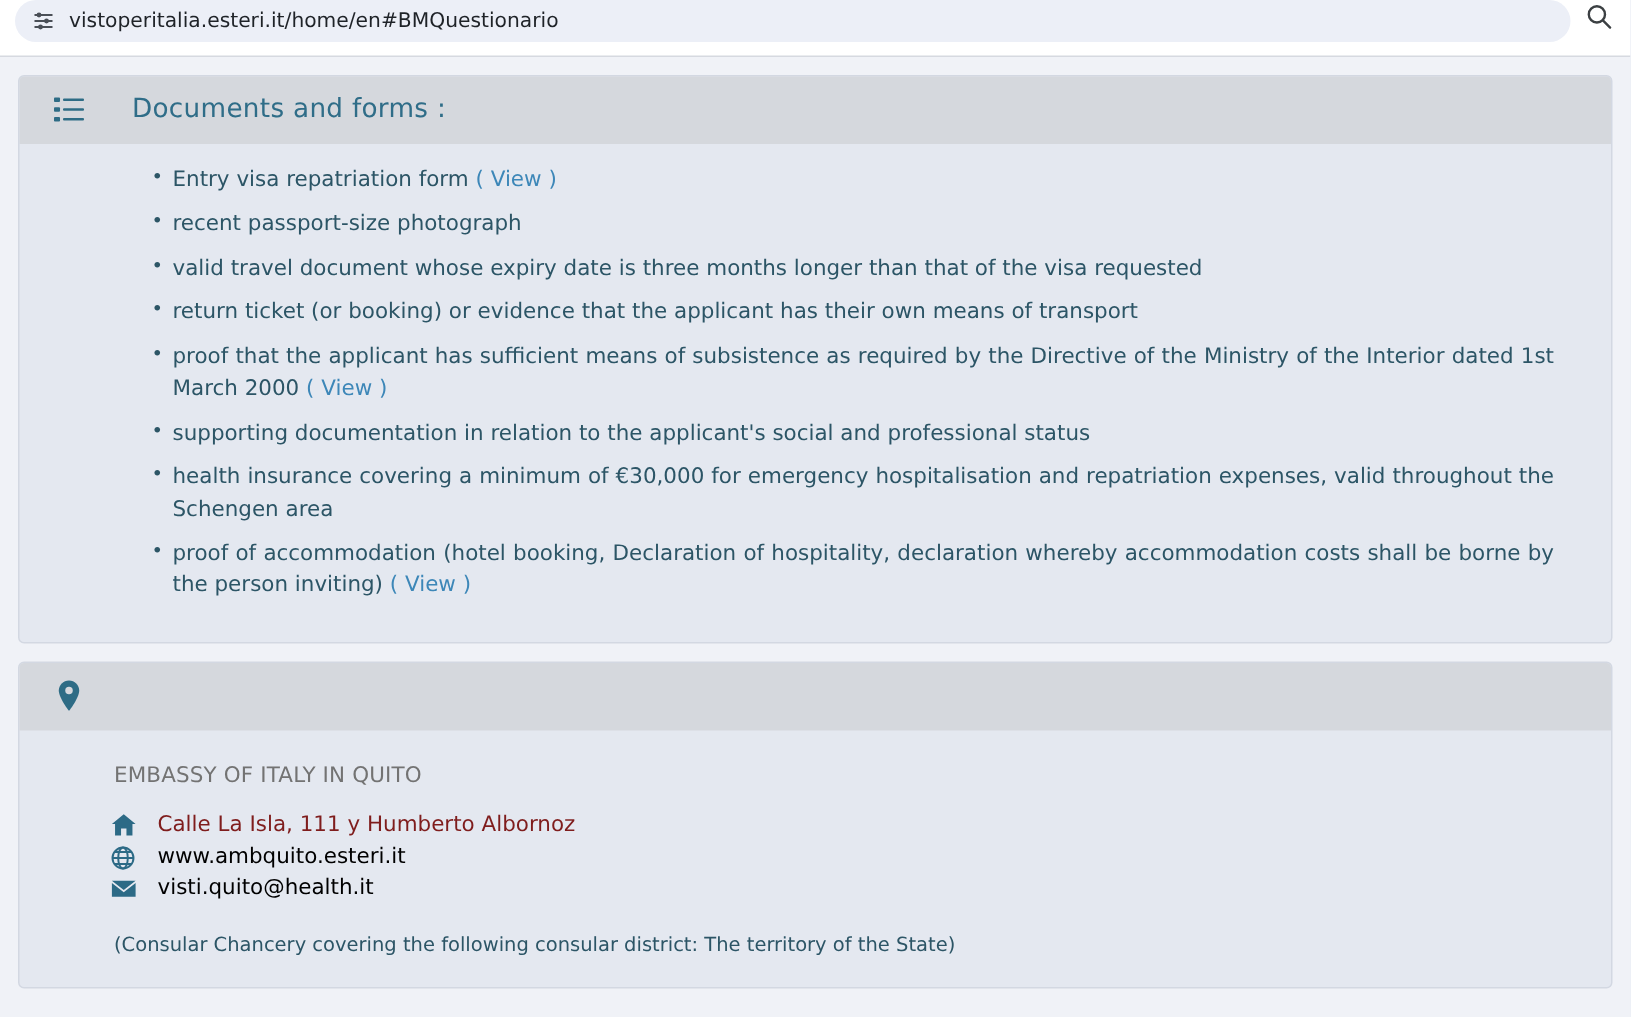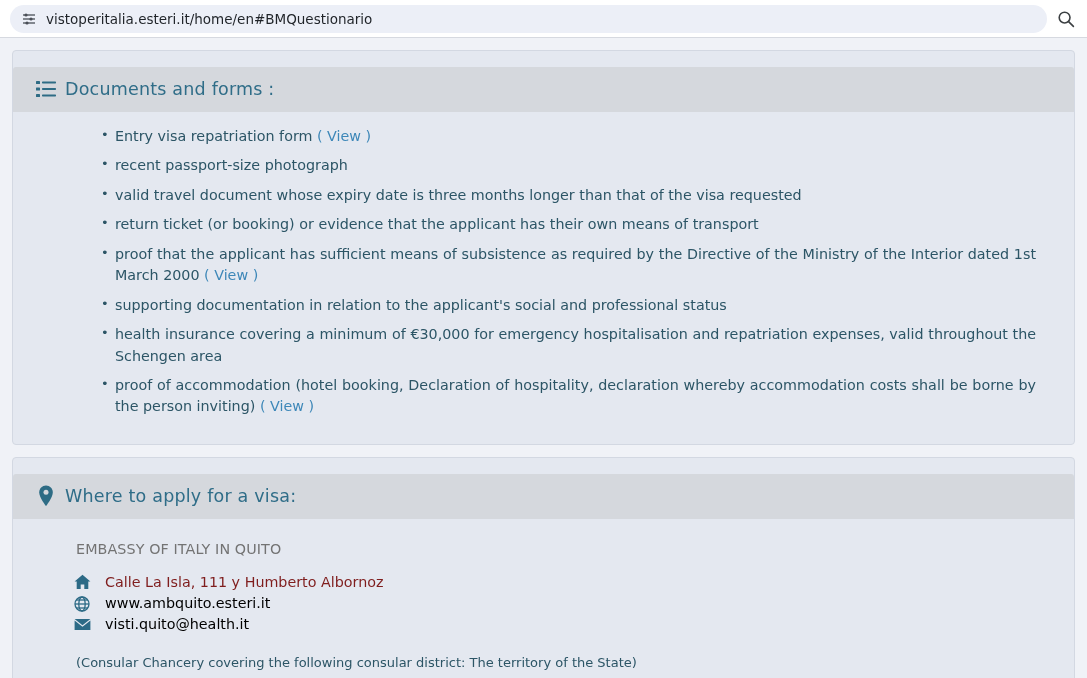--- a/index.html
+++ b/index.html
@@ -8,21 +8,20 @@
     width: 1087px; height: 678px;
     background: #f0f2f7;
     font-family: "DejaVu Sans", sans-serif;
     overflow: hidden;
   }
   
   .browser-bar {
     height: 38px;
     background: #ffffff;
     display: flex;
-    align-items: center;
     padding: 0 10px;
     border-bottom: 1px solid #d6d9e0;
   }
   .url-pill {
     flex: 1;
     height: 28px;
     background: #eceff7;
     border-radius: 14px;
     display: flex;
     align-items: center;
@@ -63,24 +62,23 @@
   .card {
     background: #e4e8f0;
     border: 1px solid #d3d8e2;
     border-radius: 4px;
     margin: 12px 12px 0 12px;
   }
   .card-header {
     background: #d5d8dd;
     display: flex;
     align-items: center;
-    gap: 8px;
+    gap: 31px;
     padding: 11px 18px 12px 22px;
     border-radius: 3px 3px 0 0;
-    margin-top: 16px;
   }
   .card-header .hdr-icon {
     color: #2e6c85;
     display: flex; align-items: center; justify-content: center;
     width: 22px; height: 22px;
     flex: 0 0 22px;
   }
   .card-header .hdr-title {
     color: #2f6d88;
     font-size: 17.5px;
@@ -225,21 +223,20 @@
   </section>
 
   <section class="card">
     <div class="card-header">
       <span class="hdr-icon">
         <svg width="16" height="22" viewBox="0 0 16 22" fill="currentColor">
           <path d="M8 0.6C4.2 0.6 1.2 3.6 1.2 7.4c0 5 6.8 13.6 6.8 13.6s6.8-8.6 6.8-13.6C14.8 3.6 11.8 0.6 8 0.6z"></path>
           <circle cx="8" cy="7.3" r="2.5" fill="#d5d8dd"></circle>
         </svg>
       </span>
-      <span class="hdr-title">Where to apply for a visa:</span>
     </div>
     <div class="apply-body">
       <div class="embassy-name">EMBASSY OF ITALY IN QUITO</div>
 
       <div class="contact-row">
         <span class="c-icon">
           <svg width="17" height="16" viewBox="0 0 17 16" fill="currentColor">
             <path d="M8.5 0.8 0.6 7.4h2.1V15h4V10.4h3.6V15h4V7.4h2.1z"></path>
           </svg>
         </span>

